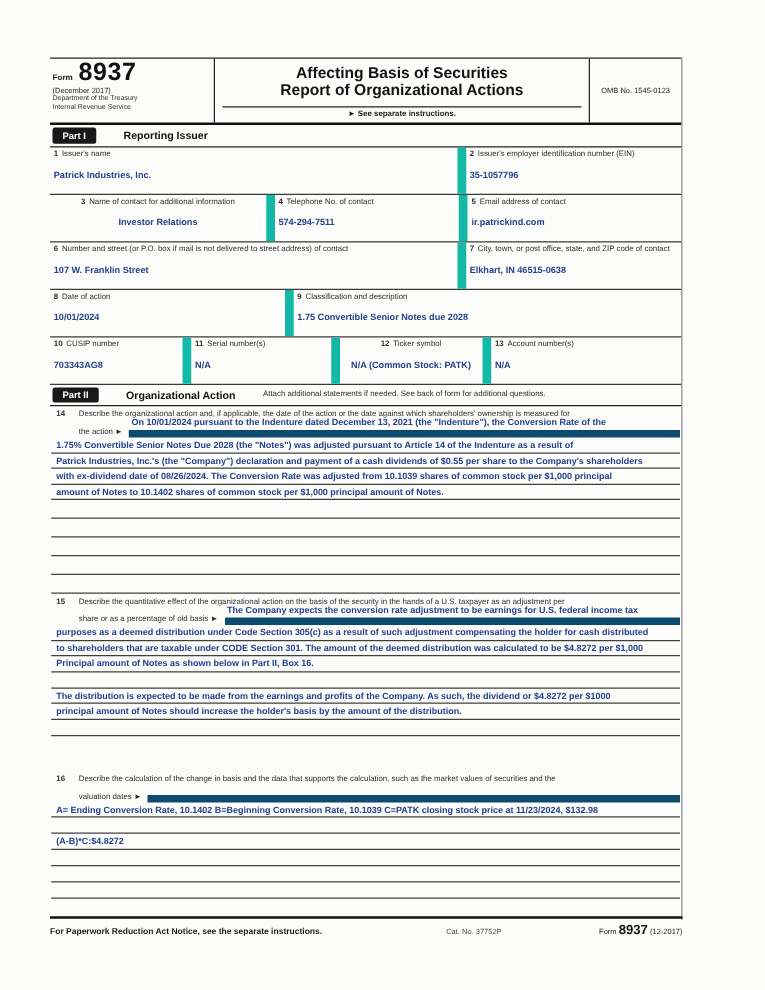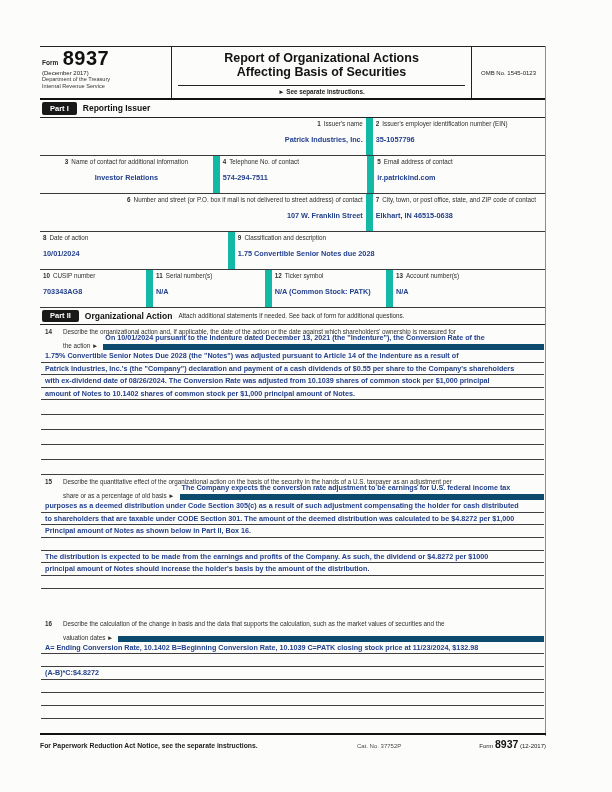--- a/index.html
+++ b/index.html
@@ -14,36 +14,36 @@
   .form-word { font-size:6.5px; color:#222; font-weight:bold; }
   .form-number-big { font-size:20px; font-weight:bold; color:#111; letter-spacing:0.5px; line-height:18px; }
   .revision { font-size:6px; color:#222; margin-top:1px; }
   .agency { font-size:5.6px; color:#333; line-height:6.5px; }
   .hdr-center { flex:1; display:flex; flex-direction:column; align-items:center; padding:4px 6px 2px; }
   .title { font-size:12.5px; font-weight:bold; color:#131313; line-height:14px; text-align:center; }
   .see-sep { margin-top:auto; width:100%; text-align:center; border-top:1.2px solid #222; font-size:6.3px; font-weight:bold; color:#222; padding:2px 0 1px; }
   .hdr-right { width:74px; border-left:1.5px solid #222; display:flex; align-items:center; justify-content:center; font-size:6px; color:#222; text-align:center; padding:0 3px; }
 
   
-  .partbar { display:flex; align-items:center; gap:6px; padding:2px 2px; border-bottom:1.5px solid #222; min-height:14px; }
+  .partbar { display:flex; align-items:center; gap:22px; padding:2px 2px; border-bottom:1.5px solid #222; min-height:14px; }
   .badge { background:#191919; color:#fff; font-weight:bold; font-size:7.5px; padding:1.5px 8px 2px; border-radius:2px; }
   .part-heading { font-size:8.5px; font-weight:bold; color:#111; }
   .part-note { font-size:6.3px; color:#2c2c2c; }
 
   
   .row { display:flex; border-bottom:1px solid #3a3a3a; height:38px; }
   .cell { padding:2.5px 3px; overflow:hidden; }
   .cell + .cell { border-left:7px solid #14b8a6; }
   .lbl { font-size:6.3px; color:#2e2e2e; line-height:7.5px; }
   .num { font-weight:bold; margin-right:3px; }
   .val { margin-top:7px; font-size:7.3px; font-weight:bold; color:#24418d; }
-  .w645 { width:64.5%;text-align:right; } .w355 { width:35.5%; }
+  .w645 { width:64.5%; } .w355 { width:35.5%; }
   .w342 { width:34.2%;text-align:center; } .w306 { width:30.6%; } .w352 { width:35.2%; }
   .w372 { width:37.2%; } .w628 { width:62.8%; }
-  .w21 { width:21%; } .w235 { width:23.5%; } .w24 { width:24%; } .w315 { width:31.5%; }
+  .w21 { width:21%; } .w235 { width:23.5%; } .w24 { width:24%;text-align:center; } .w315 { width:31.5%; }
 
   
   .qblock { padding:0 1px; }
   .qlabel { display:flex; font-size:6.3px; color:#2e2e2e; line-height:11px; padding:1px 2px 0 4px; }
   .qnum { width:18px; font-weight:bold; flex:none; }
   .qtext { flex:1; }
   .inline-ans { display:flex; align-items:flex-end; height:13px; padding-left:22px; }
   .lbl2 { font-size:6.3px; color:#2e2e2e; flex:none; padding-bottom:1px; }
   .wfill { flex:1; margin-left:5px; border-bottom:6px solid #0c4a6e; font-size:7.2px; font-weight:bold; color:#24418d; line-height:12px; padding-left:2px; white-space:nowrap; overflow:hidden; }
   .wline { border-bottom:1px solid #3f3f3f; font-size:7.2px; font-weight:bold; color:#24418d; line-height:11.5px; height:12.5px; padding-left:4px; white-space:nowrap; overflow:hidden; }
@@ -68,22 +68,22 @@
       <div class="hdr-left">
         <div>
           <span class="form-word">Form</span>
           <span class="form-number-big">8937</span>
         </div>
         <div class="revision">(December 2017)</div>
         <div class="agency">Department of the Treasury</div>
         <div class="agency">Internal Revenue Service</div>
       </div>
       <div class="hdr-center">
+        <div class="title">Affecting Basis of Securities</div>
         <div class="title">Report of Organizational Actions</div>
-        <div class="title">Affecting Basis of Securities</div>
         <div class="see-sep">► See separate instructions.</div>
       </div>
       <div class="hdr-right">OMB No. 1545-0123</div>
     </div>
 
     <div class="partbar">
       <span class="badge">Part I</span>
       <span class="part-heading">Reporting Issuer</span>
     </div>
 

